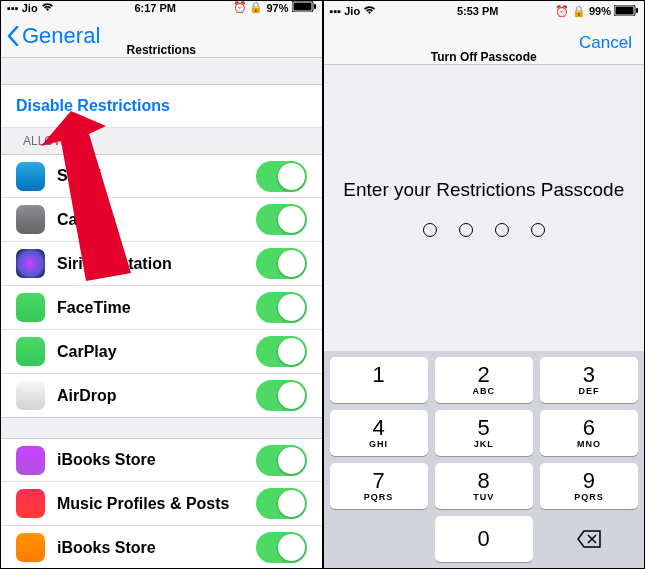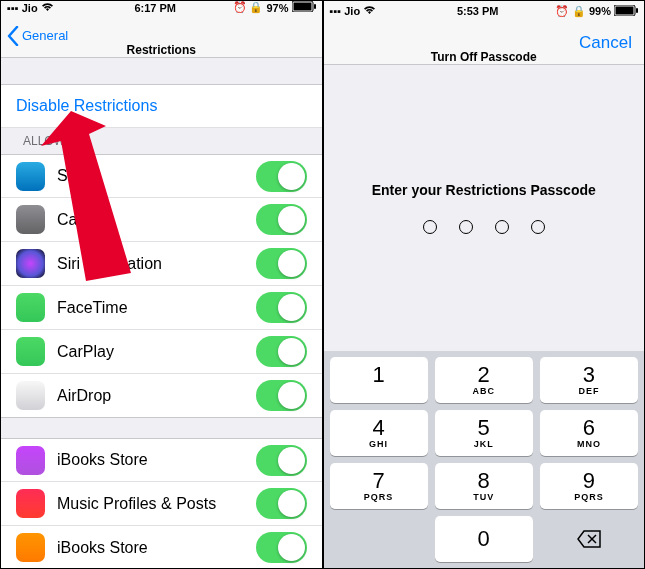--- a/index.html
+++ b/index.html
@@ -40,39 +40,39 @@
     background: #f7f7f8;
     border-bottom: 1px solid #c8c7cc;
     display: flex;
     align-items: center;
     justify-content: center;
     position: relative;
   }
   .nav-title { font-size: 12px; font-weight: 600; color: #000; margin-top: 29px; }
   .nav-back {
     position: absolute; left: 6px; display: flex; align-items: center;
-    color: #007aff; font-size: 13px;
+    color: #007aff; font-size: 22px;
   }
   .nav-back svg { width: 12px; height: 20px; margin-right: 3px; }
   .nav-right {
     position: absolute; right: 12px; color: #007aff; font-size: 17px;
   }
   
   .list { background: #efeff4; }
   .group-spacer { height: 26px; }
   .group-header {
     font-size: 12px; color: #6d6d72; padding: 6px 22px 6px; text-transform: uppercase;
   }
   .cell {
     background: #fff; height: 44px; display: flex; align-items: center;
     padding: 0 15px; border-bottom: 1px solid #e0e0e2; position: relative;
   }
   .cell:last-child { border-bottom: 1px solid #c8c7cc; }
   .group-top { border-top: 1px solid #c8c7cc; }
-  .cell .label { font-size: 16px; color: #000; flex: 1; }
+  .cell .label { font-size: 16px; color: #000; flex: 1; font-weight: bold; }
   .cell.link .label { color: #007aff; }
   .app-icon {
     width: 29px; height: 29px; border-radius: 7px; margin-right: 12px;
     display: flex; align-items: center; justify-content: center;
     font-size: 16px; color: #fff;
   }
   
   .toggle {
     width: 51px; height: 31px; border-radius: 16px; background: #4cd964;
     position: relative;
@@ -87,21 +87,21 @@
     position: absolute; left: 30px; top: 100px; width: 130px; height: 200px;
     pointer-events: none; z-index: 50;
   }
   
   .pc-body {
     flex: 1; background: #efeff4; display: flex; flex-direction: column;
   }
   .pc-prompt-area {
     flex: 1; display: flex; flex-direction: column; align-items: center; justify-content: center;
   }
-  .pc-prompt { font-size: 14px; font-weight: 700; color: #000; margin-bottom: 22px; }
+  .pc-prompt { font-size: 19px; font-weight: 400; color: #000; margin-bottom: 22px; }
   .pc-dots { display: flex; gap: 22px; }
   .pc-dot {
     width: 14px; height: 14px; border: 1.5px solid #000; border-radius: 50%;
   }
   
   .keypad {
     background: #d1d5db; padding: 6px; display: grid;
     grid-template-columns: repeat(3, 1fr); gap: 7px;
   }
   .key {

